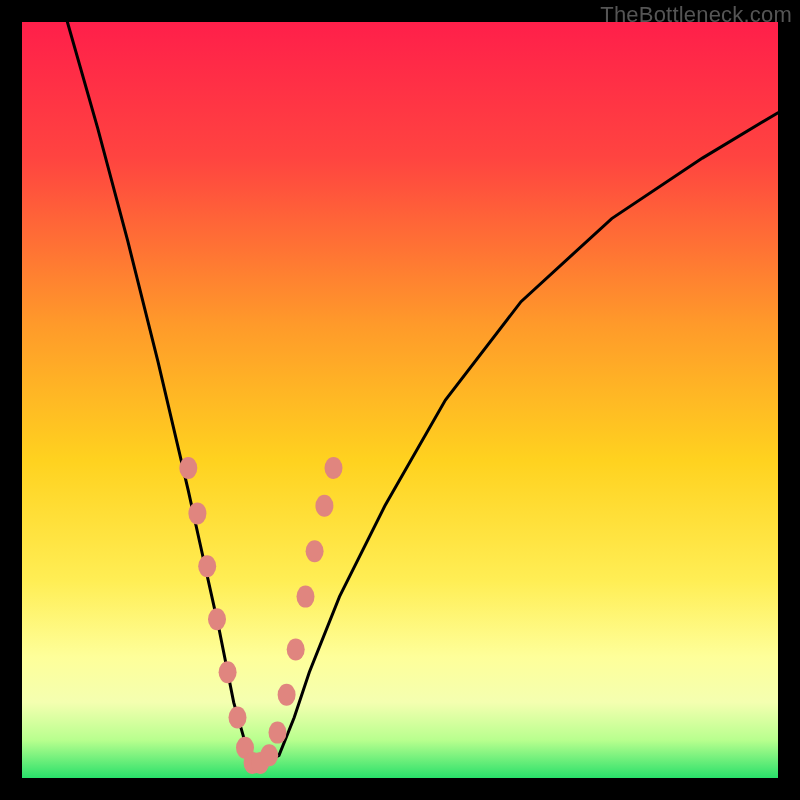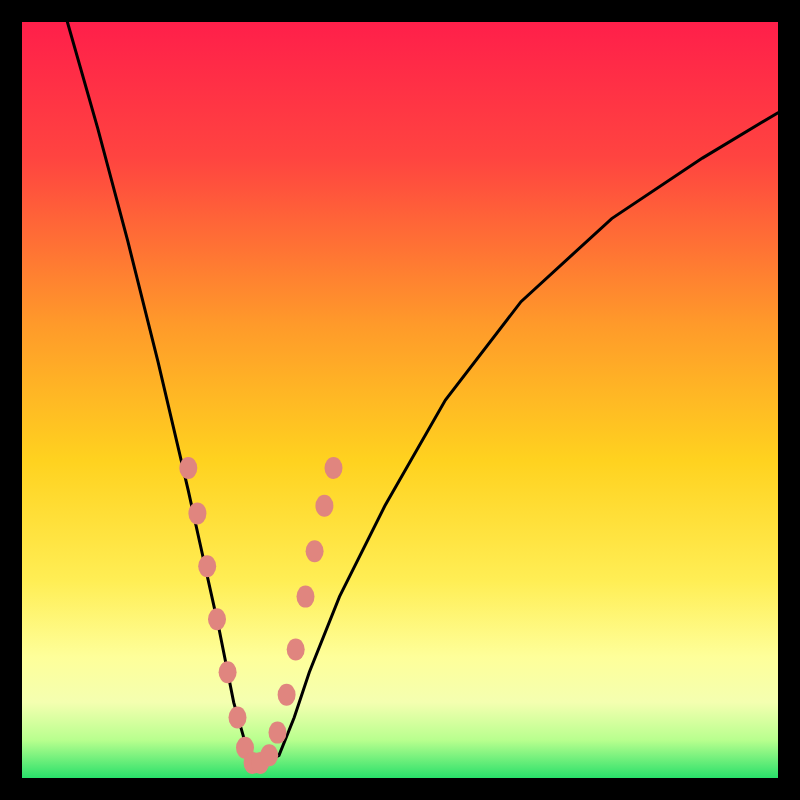--- a/index.html
+++ b/index.html
@@ -91,13 +91,14 @@
           <ellipse cx="273.7" cy="627.5" rx="9" ry="11" fill="#e0857f"></ellipse>
           <ellipse cx="283.5" cy="574.6" rx="9" ry="11" fill="#e0857f"></ellipse>
           <ellipse cx="292.6" cy="529.2" rx="9" ry="11" fill="#e0857f"></ellipse>
           <ellipse cx="302.4" cy="483.8" rx="9" ry="11" fill="#e0857f"></ellipse>
           <ellipse cx="311.5" cy="446.0" rx="9" ry="11" fill="#e0857f"></ellipse>
         </g>
     </svg>
 
   </div>
 
+  <div class="watermark">TheBottleneck.com</div>
 </div>
 
 </body></html>

